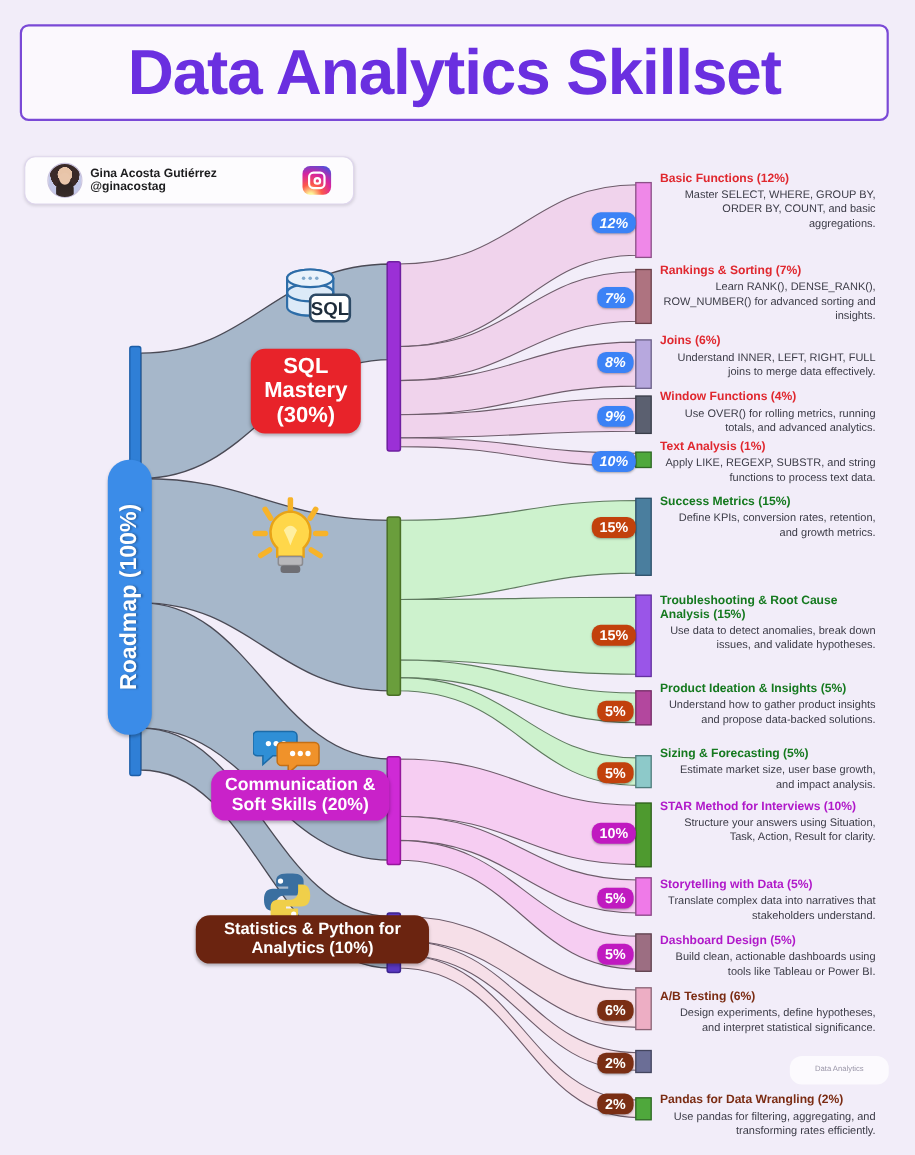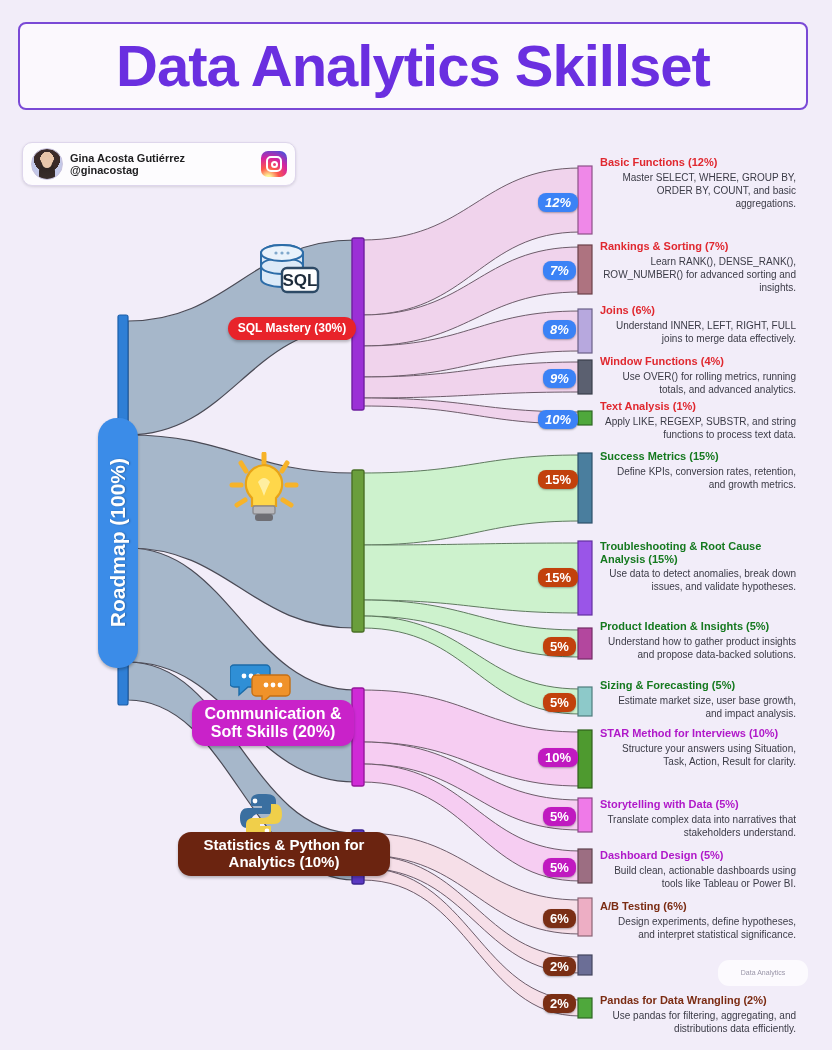--- a/index.html
+++ b/index.html
@@ -19,23 +19,23 @@
     display:flex;align-items:center;justify-content:center;
     box-sizing:border-box;
   }
   .title-text{
     font-size:58px;font-weight:bold;color:#6a2fe0;
     letter-spacing:-1px;white-space:nowrap;line-height:1;
   }
 
   
   .profile-card{
-    position:absolute;left:22px;top:142px;width:274px;height:44px;
+    position:absolute;left:22px;top:142px;width:300px;height:44px;
     background:#fdfcfe;border:1px solid #ded6ec;border-radius:10px;
-    display:flex;align-items:center;padding:0 8px;box-sizing:border-box;
+    display:flex;align-items:center;padding:0 20px;box-sizing:border-box;
     box-shadow:0 1px 3px rgba(0,0,0,.12);
   }
   .avatar{
     width:30px;height:30px;border-radius:50%;flex:0 0 auto;
     background:radial-gradient(circle at 50% 32%, #e8c4a8 0 26%, #3a2a28 27% 52%, #c3c8e8 53%);
     border:1px solid #c9c2dd;overflow:hidden;position:relative;
   }
   .avatar:after{
     content:"";position:absolute;left:50%;top:46%;width:16px;height:20px;
     transform:translateX(-50%);border-radius:8px 8px 3px 3px;
@@ -73,21 +73,21 @@
   }
   .pill-root{
     left:98px;top:418px;width:40px;height:250px;
     background:#3b8ce8;font-size:21px;border-radius:19px;
     display:flex;align-items:center;justify-content:center;
   }
   .pill-root span{
     writing-mode:vertical-rl;transform:rotate(180deg);white-space:nowrap;
     text-shadow:0 1px 2px rgba(0,0,0,.3);
   }
-  .pill-sql{left:228px;top:317px;width:128px;background:#e8232a;font-size:12px;}
+  .pill-sql{left:228px;top:317px;width:100px;background:#e8232a;font-size:20px;}
   .pill-bi{left:192px;top:532px;width:148px;background:#2c8a24;font-size:16px;}
   .pill-comm{left:192px;top:700px;width:162px;background:#c922c9;font-size:16px;}
   .pill-stat{left:178px;top:832px;width:212px;background:#6b2410;font-size:15px;}
 
   
   .ico{position:absolute;}
   .ico-sql{left:252px;top:240px;width:68px;height:68px;}
   .ico-bulb{left:228px;top:452px;width:72px;height:74px;}
   .ico-chat{left:230px;top:662px;width:62px;height:42px;}
   .ico-py{left:238px;top:792px;width:46px;height:48px;}
@@ -323,18 +323,18 @@
   <div class="skill" style="left:600px;top:849px;">
     <div class="skill-title c-purple">Dashboard Design (5%)</div>
     <div class="skill-desc">Build clean, actionable dashboards using tools like Tableau or Power BI.</div>
   </div>
   <div class="skill" style="left:600px;top:900px;">
     <div class="skill-title c-brown">A/B Testing (6%)</div>
     <div class="skill-desc">Design experiments, define hypotheses, and interpret statistical significance.</div>
   </div>
   <div class="skill" style="left:600px;top:994px;">
     <div class="skill-title c-brown">Pandas for Data Wrangling (2%)</div>
-    <div class="skill-desc">Use pandas for filtering, aggregating, and distributions data efficiently.</div>
+    <div class="skill-desc">Use pandas for filtering, aggregating, and transforming rates efficiently.</div>
   </div>
 
   <div class="watermark">Data Analytics</div>
 
 </div>
 
 </body></html>

